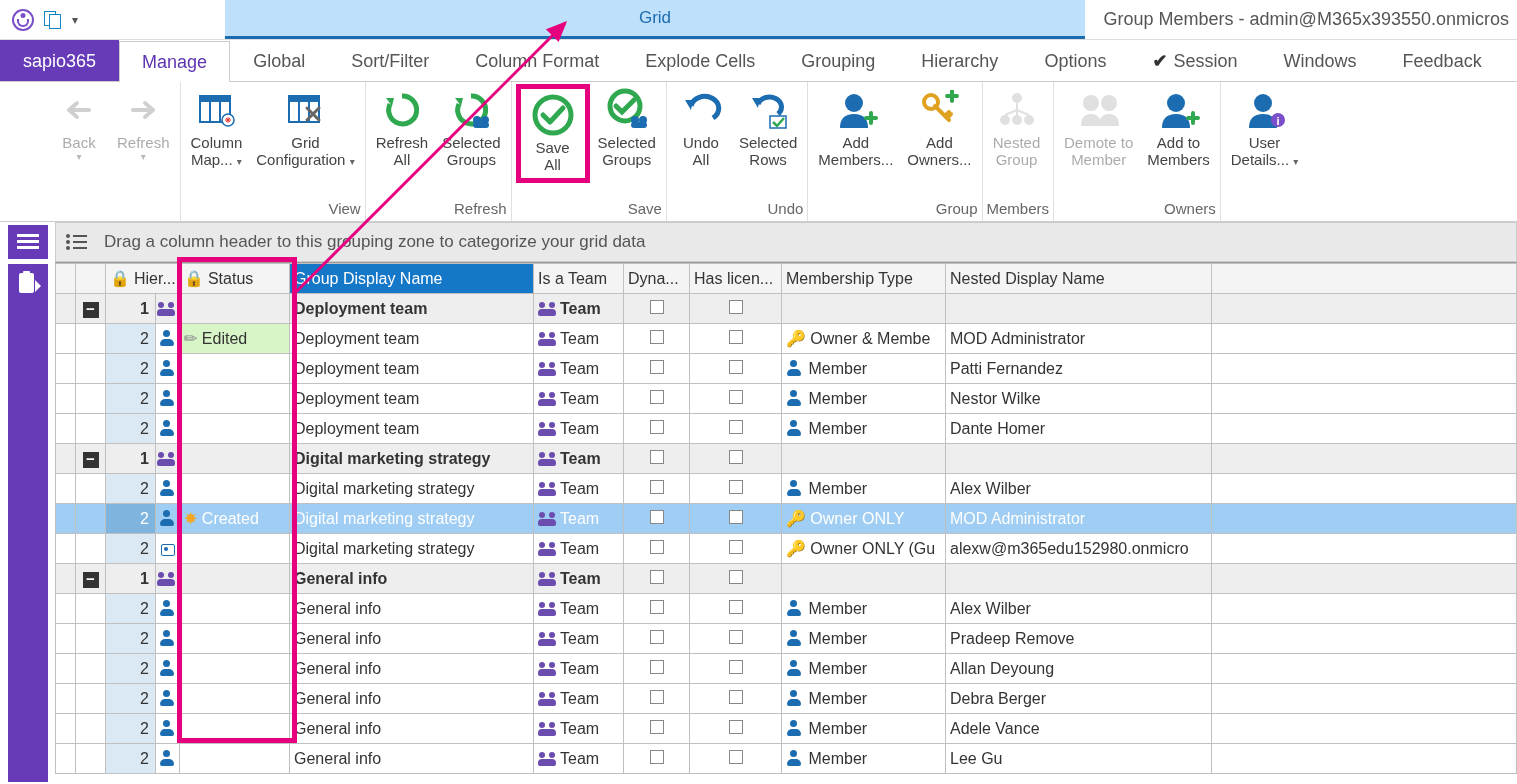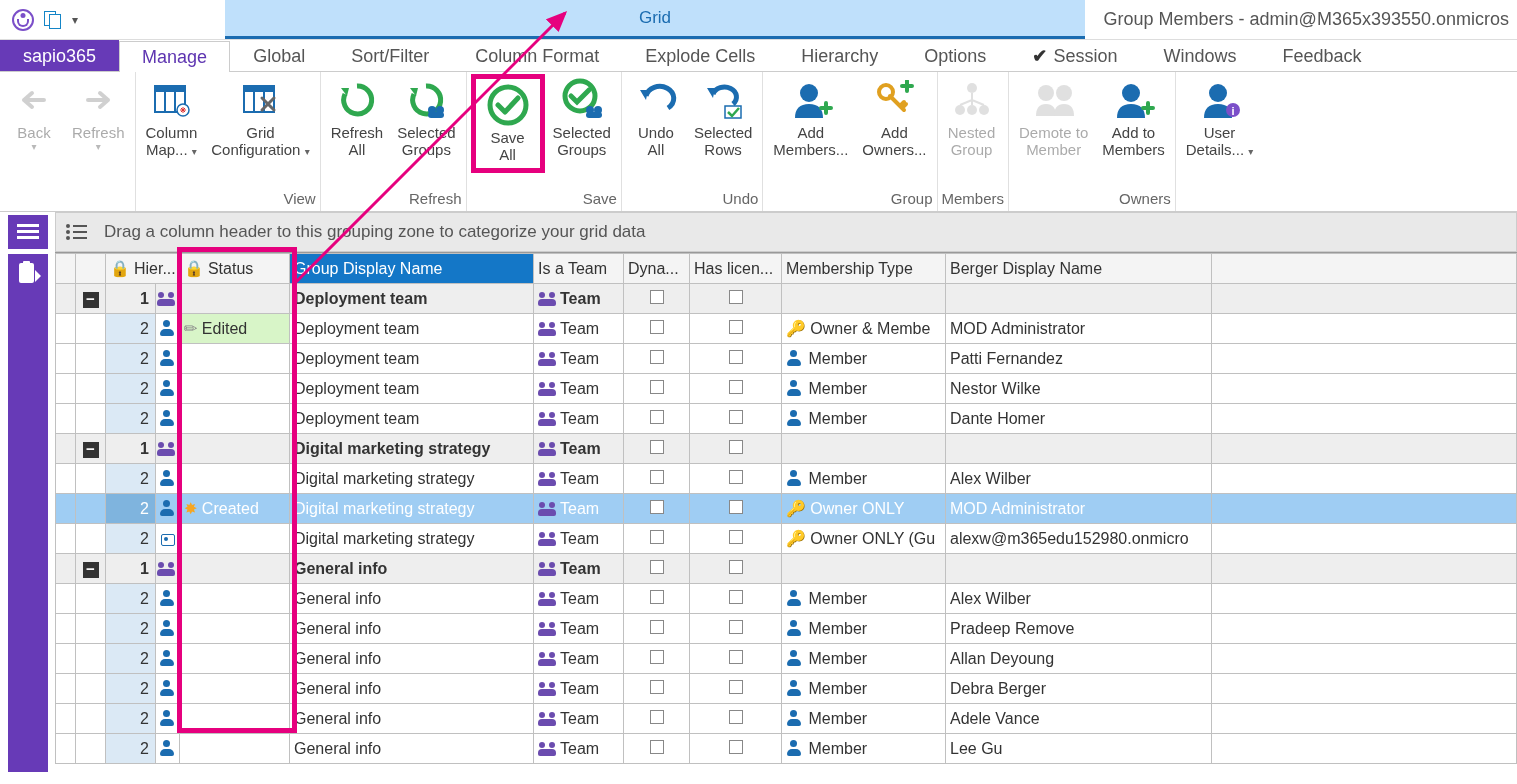--- a/index.html
+++ b/index.html
@@ -12,21 +12,21 @@
   .qat .accessibility { width:22px; height:22px; border:2px solid #7b4fc9; border-radius:50%; position:relative; }
   .qat .accessibility::before { content:""; position:absolute; top:2px; left:50%; width:5px; height:5px; background:#7b4fc9; border-radius:50%; transform:translateX(-50%); }
   .qat .accessibility::after { content:""; position:absolute; top:8px; left:3px; right:3px; bottom:2px; border:2px solid #7b4fc9; border-top:none; border-radius:0 0 8px 8px; }
   .qat .copy-icon { width:18px; height:18px; position:relative; }
   .qat .copy-icon::before, .qat .copy-icon::after { content:""; position:absolute; width:10px; height:13px; border:1.5px solid #1485c7; background:#fff; }
   .qat .copy-icon::before { left:0; top:0; }
   .qat .copy-icon::after { left:5px; top:3px; }
   .qat .chevron { color:#555; font-size:12px; }
 
   
-  .ribbon-tabs { height:32px; display:flex; align-items:stretch; border-bottom:1px solid #ccc; }
+  .ribbon-tabs { height:42px; display:flex; align-items:stretch; border-bottom:1px solid #ccc; }
   .ribbon-tabs .tab { padding:0 22px; display:flex; align-items:center; font-size:18px; color:#555; cursor:pointer; border:1px solid transparent; border-bottom:none; }
   .ribbon-tabs .tab.app { background:#673ab7; color:#fff; }
   .ribbon-tabs .tab.active { color:#5e35b1; border-color:#ccc; background:#fff; position:relative; top:1px; }
   .ribbon-tabs .session-check { color:#333; font-weight:bold; margin-right:6px; }
 
   
   .ribbon { display:flex; align-items:stretch; border-bottom:1px solid #ccc; height:140px; background:#fff; }
   .rgroup { display:flex; flex-direction:column; align-items:stretch; border-right:1px solid #e0e0e0; padding:2px 4px 0; }
   .rgroup .items { flex:1; display:flex; align-items:flex-start; gap:2px; }
   .rgroup .label { text-align:right; color:#666; font-size:15px; padding:2px 0 4px; }
@@ -106,29 +106,30 @@
 </div>
 
 <div class="ribbon-tabs">
   <div class="tab app">sapio365</div>
   <div id="tabs-host" style="display: contents;"></div>
 <div class="tab active">Manage</div>
     <div class="tab">Global</div>
     <div class="tab">Sort/Filter</div>
     <div class="tab">Column Format</div>
     <div class="tab">Explode Cells</div>
+    <div class="tab">Grouping</div>
     <div class="tab">Hierarchy</div>
     <div class="tab">Options</div>
     <div class="tab"><span class="session-check">✔</span>Session</div>
     <div class="tab">Windows</div>
     <div class="tab">Feedback</div>
   </div>
 
 <div class="ribbon">
-  <div class="rgroup" style="border-right:1px solid #e0e0e0;">
+  <div class="rgroup" style="border-right:1px solid #e0e0e0;margin-left:45px;">
     <div class="items">
       <div class="rbtn disabled">
         <div class="icon">
             <svg width="36" height="24">
               <path d="M28 12 H8 M8 12 L16 5 M8 12 L16 19" stroke="#999" stroke-width="4" fill="none" stroke-linecap="round"></path>
             </svg>
           </div>
         <div class="txt">Back</div>
           <div class="drop">▾</div>
       </div>
@@ -414,21 +415,21 @@
           <tr>
             <th></th>
             <th></th>
             <th colspan="2"><span class="lock">🔒</span><span>Hier...</span></th>
             <th><span class="lock">🔒</span><span>Status</span></th>
             <th class="selected">Group Display Name</th>
             <th>Is a Team</th>
             <th>Dyna...</th>
             <th>Has licen...</th>
             <th>Membership Type</th>
-            <th>Berger Display Name</th>
+            <th>Nested Display Name</th>
             <th></th>
           </tr>
         </thead>
         <tbody id="grid-body">
             <tr class="group-row">
               <td class="gutter"></td>
               <td class="expand"><span class="expander">−</span></td>
               <td class="hier ">1</td>
               <td class="icon"><span class="team-icon"><span class="body"></span></span></td>
               <td></td>

